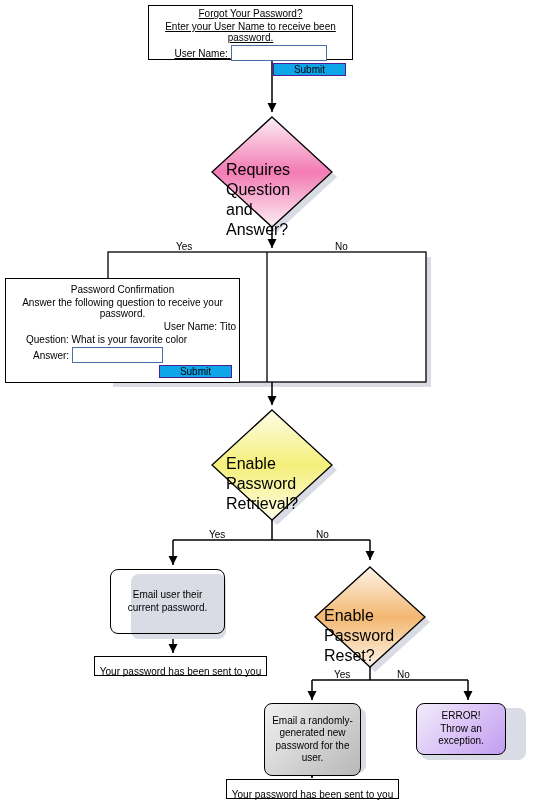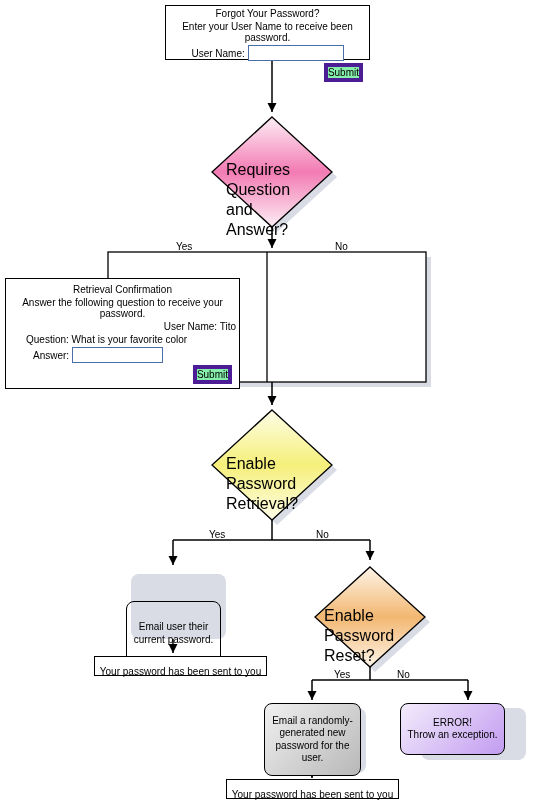--- a/index.html
+++ b/index.html
@@ -35,23 +35,23 @@
   }
   .form-box .row { margin: 2px 0; }
   .form-box input[type=text] {
     border: 1px solid #4a6ea9;
     font-size: 10px;
     height: 14px;
     padding: 0 2px;
   }
   .form-box .submit {
     font-size: 10px;
-    padding: 0 0;
-    border: 4px solid #4c1d95;
-    background: #86efac;
+    padding: 0 20px;
+    border: 1px solid #4c1d95;
+    background: #0ea5e9;
   }
   .msg-box {
     position: absolute;
     background: #fff;
     border: 1px solid #000;
     font-size: 10px;
     text-align: center;
     box-sizing: border-box;
     padding-top: 9px;
   }
@@ -139,39 +139,39 @@
   <polygon points="370,567 425,617 370,667 315,617" fill="url(#gOrange)" stroke="#000" stroke-width="1.3"></polygon>
 
   <line x1="370" y1="667" x2="370" y2="680" stroke="#000" stroke-width="1.5"></line>
   <line x1="312" y1="680" x2="468" y2="680" stroke="#000" stroke-width="1.5"></line>
   <line x1="312" y1="680" x2="312" y2="700" stroke="#000" stroke-width="1.5" marker-end="url(#arrow)"></line>
   <line x1="468" y1="680" x2="468" y2="700" stroke="#000" stroke-width="1.5" marker-end="url(#arrow)"></line>
 
   <line x1="312" y1="768" x2="312" y2="778" stroke="#000" stroke-width="1.5" marker-end="url(#arrow)"></line>
 </svg>
 
-<div class="form-box" style="left:165px; top:5px; width:205px; height:55px;" data-name="forgot-password-form">
+<div class="form-box" style="left:148px; top:5px; width:205px; height:55px;text-decoration:underline;" data-name="forgot-password-form">
   <div class="row" data-name="form1-title">Forgot Your Password?</div>
   <div class="row" data-name="form1-instruction">Enter your User Name to receive been password.</div>
   <div class="row">
     <span data-name="username-label">User Name:</span>
     <input type="text" style="width: 90px;" data-name="username-input" value="">
   </div>
   <div class="row" style="text-align:right; padding-right:6px;">
     <button class="submit" data-name="form1-submit-button">Submit</button>
   </div>
 </div>
 
 <div class="label" style="left:226px; top:160px; width:92px;" data-name="decision-requires-qa"><span>Requires Question<br>and Answer?</span></div>
 
 <div class="edge-label" style="left:176px; top:241px;" data-name="edge1-yes">Yes</div>
 <div class="edge-label" style="left:335px; top:241px;" data-name="edge1-no">No</div>
 
 <div class="form-box" style="left:5px; top:278px; width:235px; padding:3px 3px 2px 3px;" data-name="identity-confirmation-form">
-  <div class="row" data-name="form2-title">Retrieval Confirmation</div>
+  <div class="row" data-name="form2-title">Password Confirmation</div>
   <div class="row" data-name="form2-instruction">Answer the following question to receive your password.</div>
   <div class="row" style="text-align:right; padding-left:10px;">
     <span data-name="form2-username-label">User Name:</span>
     <span data-name="form2-username-value">Tito</span>
   </div>
   <div class="row" style="text-align:left; padding-left:17px;">
     <span data-name="form2-question-label">Question:</span>
     <span data-name="form2-question-value">What is your favorite color</span>
   </div>
   <div class="row" style="text-align:left; padding-left:24px;">
@@ -182,21 +182,21 @@
     <button class="submit" data-name="form2-submit-button">Submit</button>
   </div>
 </div>
 
 <div class="label" style="left:226px; top:454px; width:92px;" data-name="decision-enable-retrieval"><span>Enable Password<br>Retrieval?</span></div>
 
 <div class="edge-label" style="left:209px; top:529px;" data-name="edge2-yes">Yes</div>
 <div class="edge-label" style="left:316px; top:529px;" data-name="edge2-no">No</div>
 
 <div class="shadow-rect" style="left:131px; top:574px; width:95px; height:65px;"></div>
-<div class="proc-box" style="left:126px; top:569px; width:95px; height:65px; background:url(#gGreen);margin-top:32px;" data-name="proc-email-current-password">
+<div class="proc-box" style="left:110px; top:569px; width:115px; height:65px; background:url(#gGreen);" data-name="proc-email-current-password">
   <span>Email user their<br>current password.</span>
 </div>
 <style>
   
   [data-name="proc-email-current-password"] { background: linear-gradient(135deg,#eaf8ec,#9adca3); }
   [data-name="proc-email-random-password"]  { background: linear-gradient(135deg,#f0f0f0,#b8b8b8); }
   [data-name="proc-error"]                   { background: linear-gradient(135deg,#f3ecfc,#c29cf0); }
 </style>
 
 <div class="msg-box" style="left:94px; top:656px; width:173px; height:20px;" data-name="msg-password-sent-1">Your password has been sent to you</div>
@@ -207,15 +207,15 @@
 <div class="edge-label" style="left:397px; top:669px;" data-name="edge3-no">No</div>
 
 <div class="shadow-rect" style="left:269px; top:708px; width:97px; height:65px;"></div>
 <div class="proc-box" style="left:264px; top:703px; width:97px; height:73px;" data-name="proc-email-random-password">
   <span>Email a randomly-<br>generated new<br>password for the<br>user.</span>
 </div>
 
 <div class="msg-box" style="left:226px; top:779px; width:173px; height:20px;" data-name="msg-password-sent-2">Your password has been sent to you</div>
 
 <div class="shadow-rect" style="left:421px; top:708px; width:105px; height:52px;"></div>
-<div class="proc-box" style="left:400px; top:703px; width:105px; height:52px;" data-name="proc-error">
+<div class="proc-box" style="left:416px; top:703px; width:90px; height:52px;" data-name="proc-error">
   <span>ERROR!<br>Throw an exception.</span>
 </div>
 
 </body></html>

